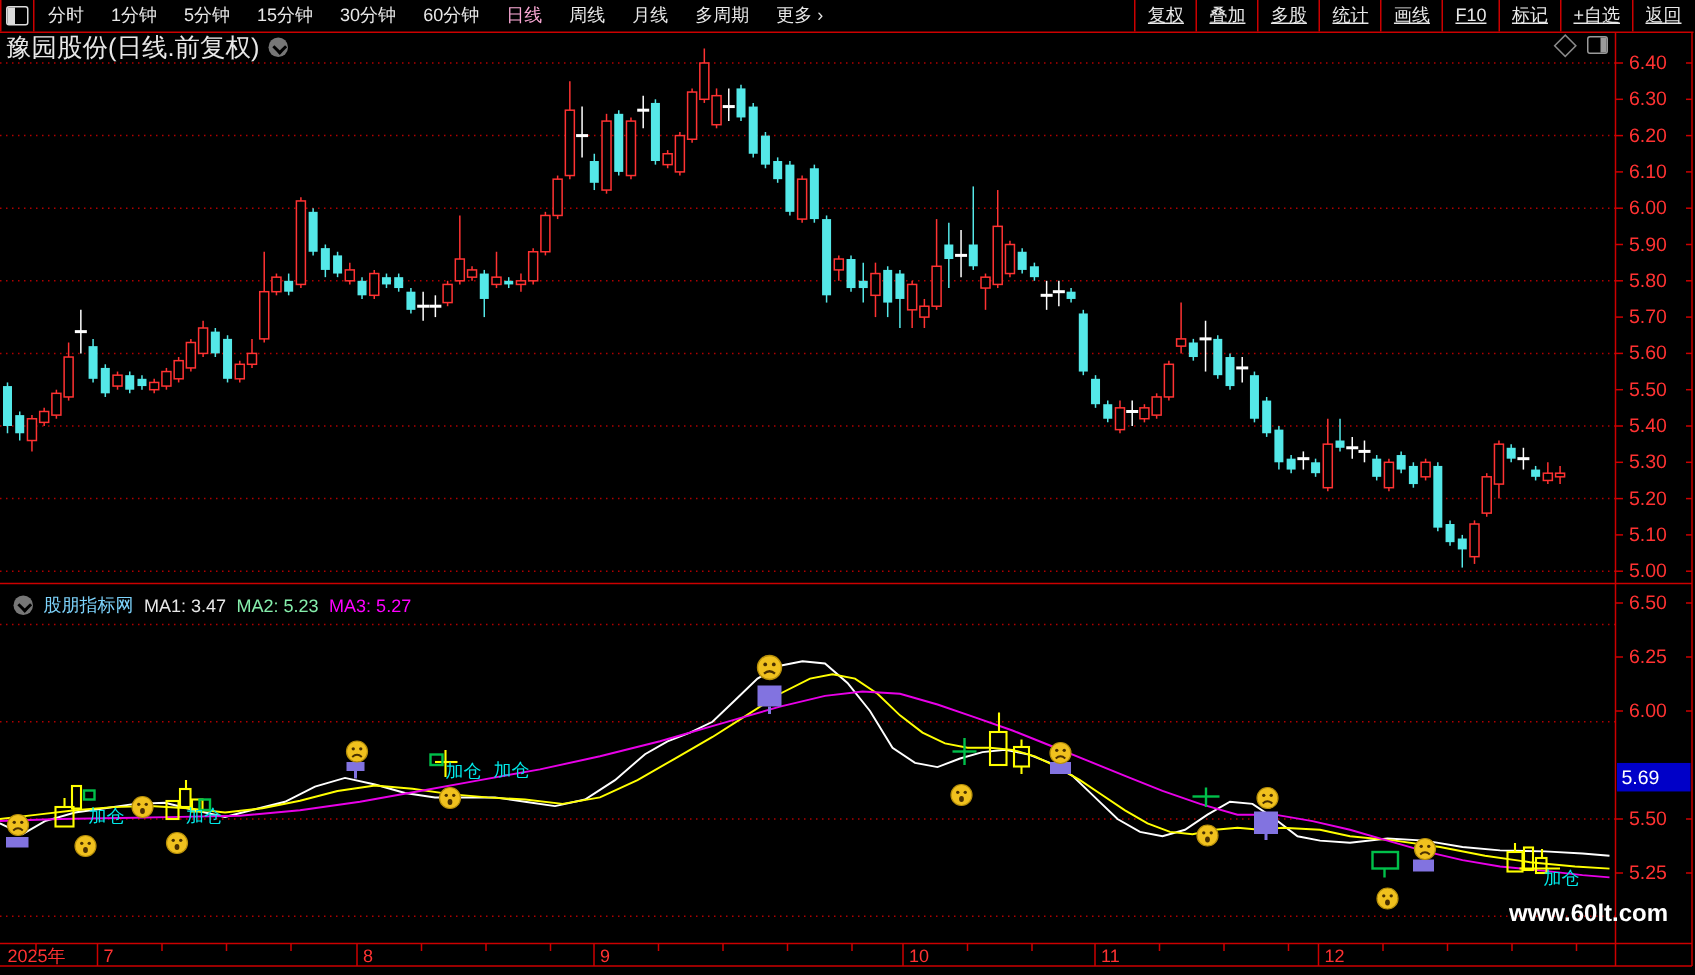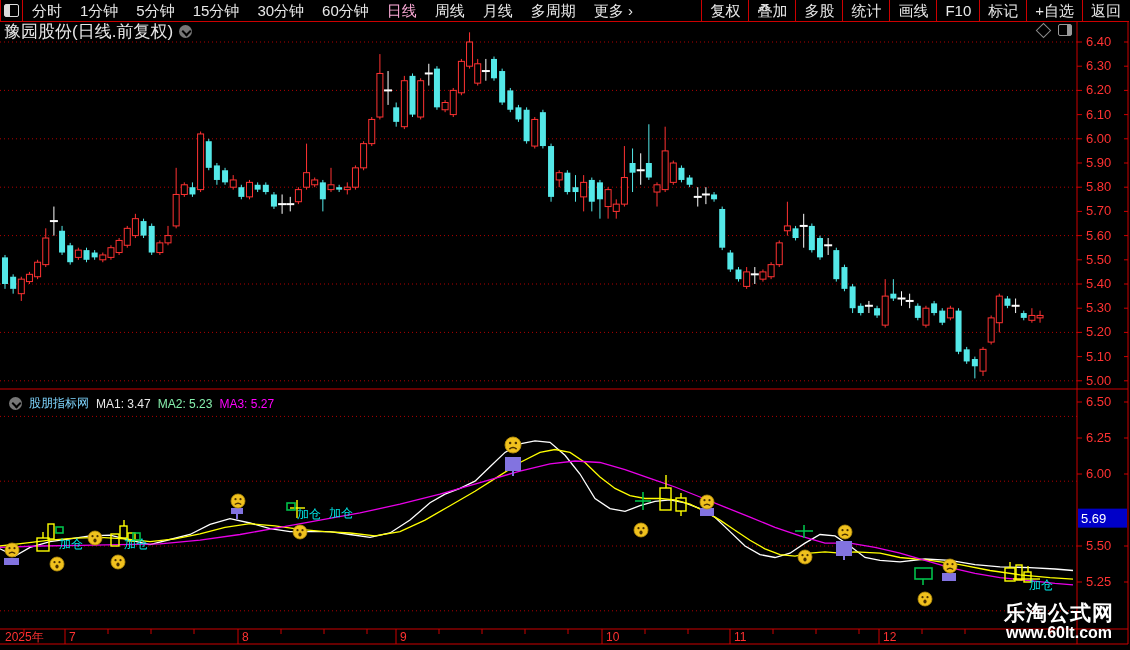--- a/index.html
+++ b/index.html
@@ -1,28 +1,28 @@
 <!DOCTYPE html>
 <html><head>
 <meta charset="utf-8">
 <style>
   html,body{margin:0;padding:0;background:#000;}
   body{width:1130px;height:650px;position:relative;overflow:hidden;
        font-family:"Liberation Sans",sans-serif;-webkit-font-smoothing:none;}
   .toolbar{position:absolute;top:0;left:0;width:1129px;height:21px;
            border-bottom:1px solid #cc0000;display:flex;align-items:stretch;
-           color:#e8e8e8;font-size:15px;z-index:6;background:#000;}
+           color:#e8e8e8;font-size:12px;z-index:6;background:#000;}
   .tb-icon{width:21px;display:flex;align-items:center;justify-content:center;
            border-right:1px solid #cc0000;border-left:1px solid #cc0000;}
   .tb-icon-glyph{width:13px;height:11px;border:1px solid #dcdcdc;border-radius:2px;position:relative;}
   .tb-icon-glyph::after{content:"";position:absolute;left:0;top:0;bottom:0;width:5px;background:#dcdcdc;}
   .tb-left{display:flex;align-items:center;}
   .tb-left .tb-item{padding:0 9px;line-height:21px;cursor:default;}
   .tb-left .tb-item.active{color:#f9a8d4;}
-  .tb-right{margin-left:auto;display:flex;align-items:stretch;}
+  .tb-right{margin-left:auto;display:flex;align-items:stretch;text-decoration:underline;}
   .tb-right .tb-item{padding:0 8px;line-height:21px;border-left:1px solid #cc0000;cursor:default;}
   .titlebar{position:absolute;top:23px;left:4px;height:16px;display:flex;align-items:center;
             color:#e8e8e8;font-size:17px;z-index:5;}
   .chev-circle{display:inline-block;width:13px;height:13px;border-radius:50%;background:#777;
                margin-left:6px;position:relative;}
   .chev-circle::after{content:"";position:absolute;left:3.5px;top:3px;width:5px;height:5px;
                border-right:2px solid #000;border-bottom:2px solid #000;transform:rotate(45deg);}
   .title-icons{position:absolute;top:24px;left:1038px;display:flex;gap:9px;z-index:5;align-items:center;}
   .diamond{width:9px;height:9px;border:1px solid #8a8a8a;transform:rotate(45deg);}
   .panel-icon{width:12px;height:10px;border:1px solid #9a9a9a;border-radius:2px;position:relative;}
@@ -864,15 +864,14 @@
       <text x="883" y="641" fill="#ff3232" font-size="12">12</text>
       <line x1="922" y1="629" x2="922" y2="634" stroke="#cc0000" stroke-width="1"></line>
       <line x1="965" y1="629" x2="965" y2="634" stroke="#cc0000" stroke-width="1"></line>
       <line x1="1008" y1="629" x2="1008" y2="634" stroke="#cc0000" stroke-width="1"></line>
       <line x1="1051" y1="629" x2="1051" y2="634" stroke="#cc0000" stroke-width="1"></line>
       <line x1="24" y1="629" x2="24" y2="634" stroke="#cc0000" stroke-width="1"></line>
     </g>
   </svg>
 
 <div class="watermark">
-  <div class="wm1">乐淘公式网</div>
   <div class="wm2">www.60lt.com</div>
 </div>
 
 </body></html>

